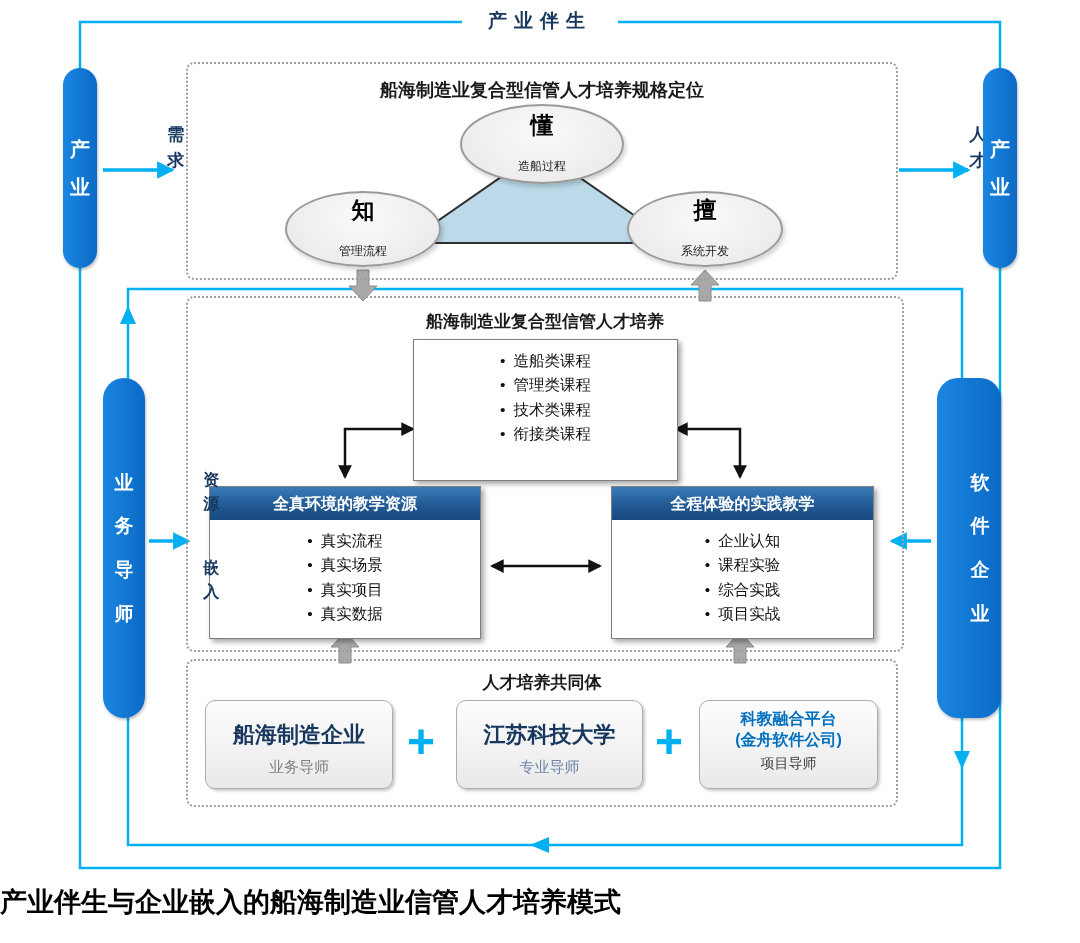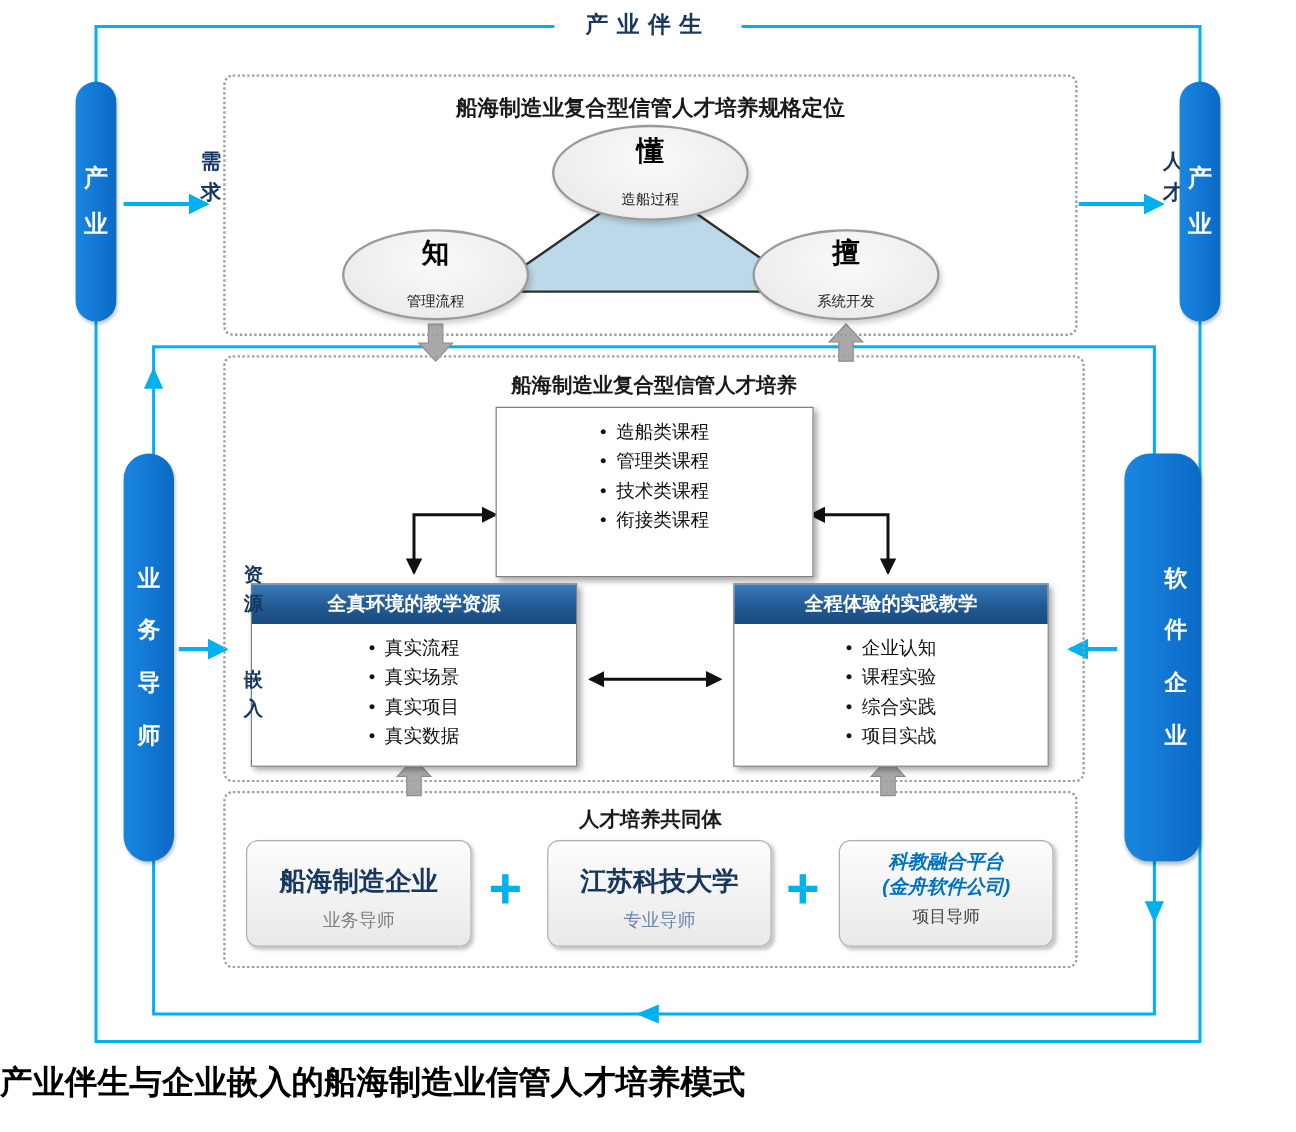--- a/index.html
+++ b/index.html
@@ -28,21 +28,21 @@
         box-shadow:3px 3px 5px rgba(0,0,0,.35);}
   .cbox .hdr{height:33px;line-height:33px;text-align:center;color:#fff;font-weight:bold;font-size:16px;
         background:linear-gradient(180deg,#3b7ab8 0%,#215a94 55%,#184a7e 100%);}
   .cbox ul{list-style:none;margin:9px auto 0;padding:0;width:max-content;}
   .cbox li{font-size:15.5px;color:#111;line-height:1.58;}
   .cbox li::before{content:"•";margin-right:8px;}
   .member{position:absolute;z-index:3;border:1.5px solid #adadad;border-radius:10px;
         background:linear-gradient(180deg,#fdfdfd,#e9e9e9);box-shadow:2px 2px 3px rgba(0,0,0,.22);
         text-align:center;}
   .member .name{font-size:22px;font-weight:bold;color:#17375e;}
-  .member .name-blue{font-size:16px;font-weight:bold;color:#0070c0;line-height:1.3;font-style:italic;}
+  .member .name-blue{font-size:16px;font-weight:bold;color:#0070c0;line-height:1.3;}
   .member .role{font-size:15px;margin-top:8px;}
   .plus{position:absolute;z-index:3;color:#00b0f0;font-weight:bold;font-size:48px;line-height:60px;text-align:center;}
   .caption{position:absolute;z-index:3;left:0;top:884px;width:1080px;text-align:left;
         font-family:"Liberation Serif","DejaVu Serif",serif;font-weight:bold;font-size:27px;color:#000;}
 </style>
 </head>
 <body>
 
 <div class="canvas">
 

